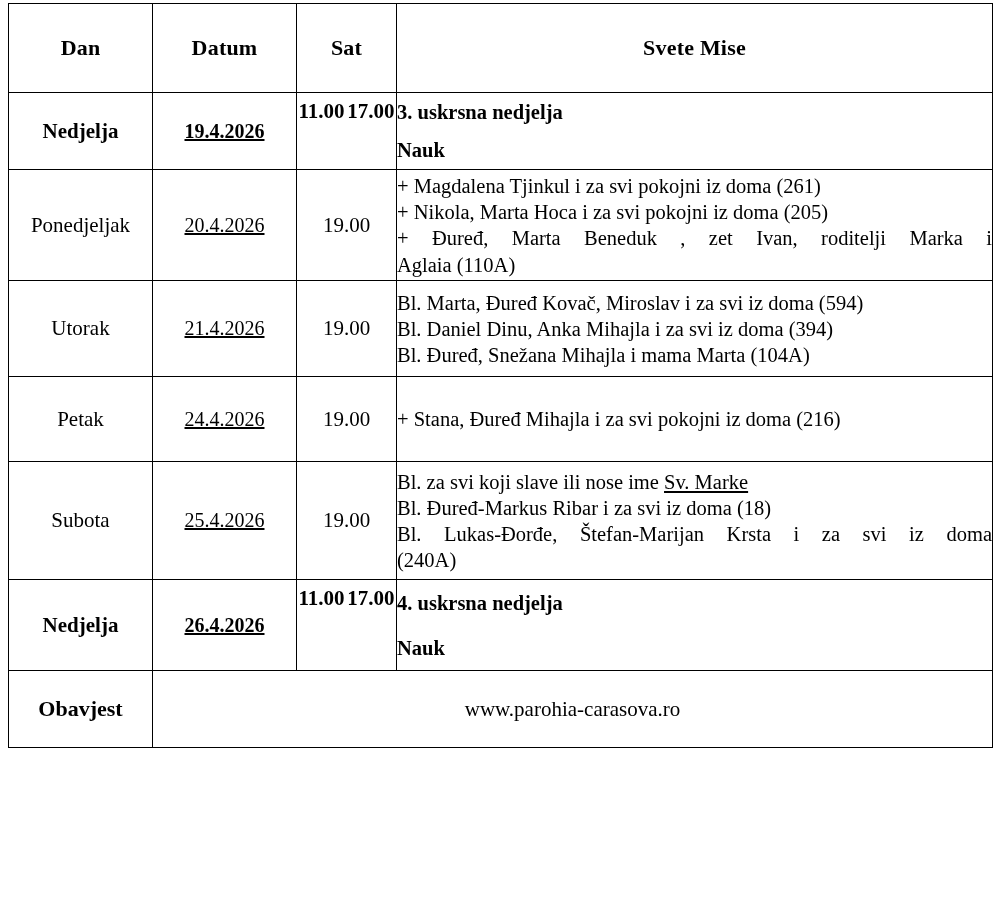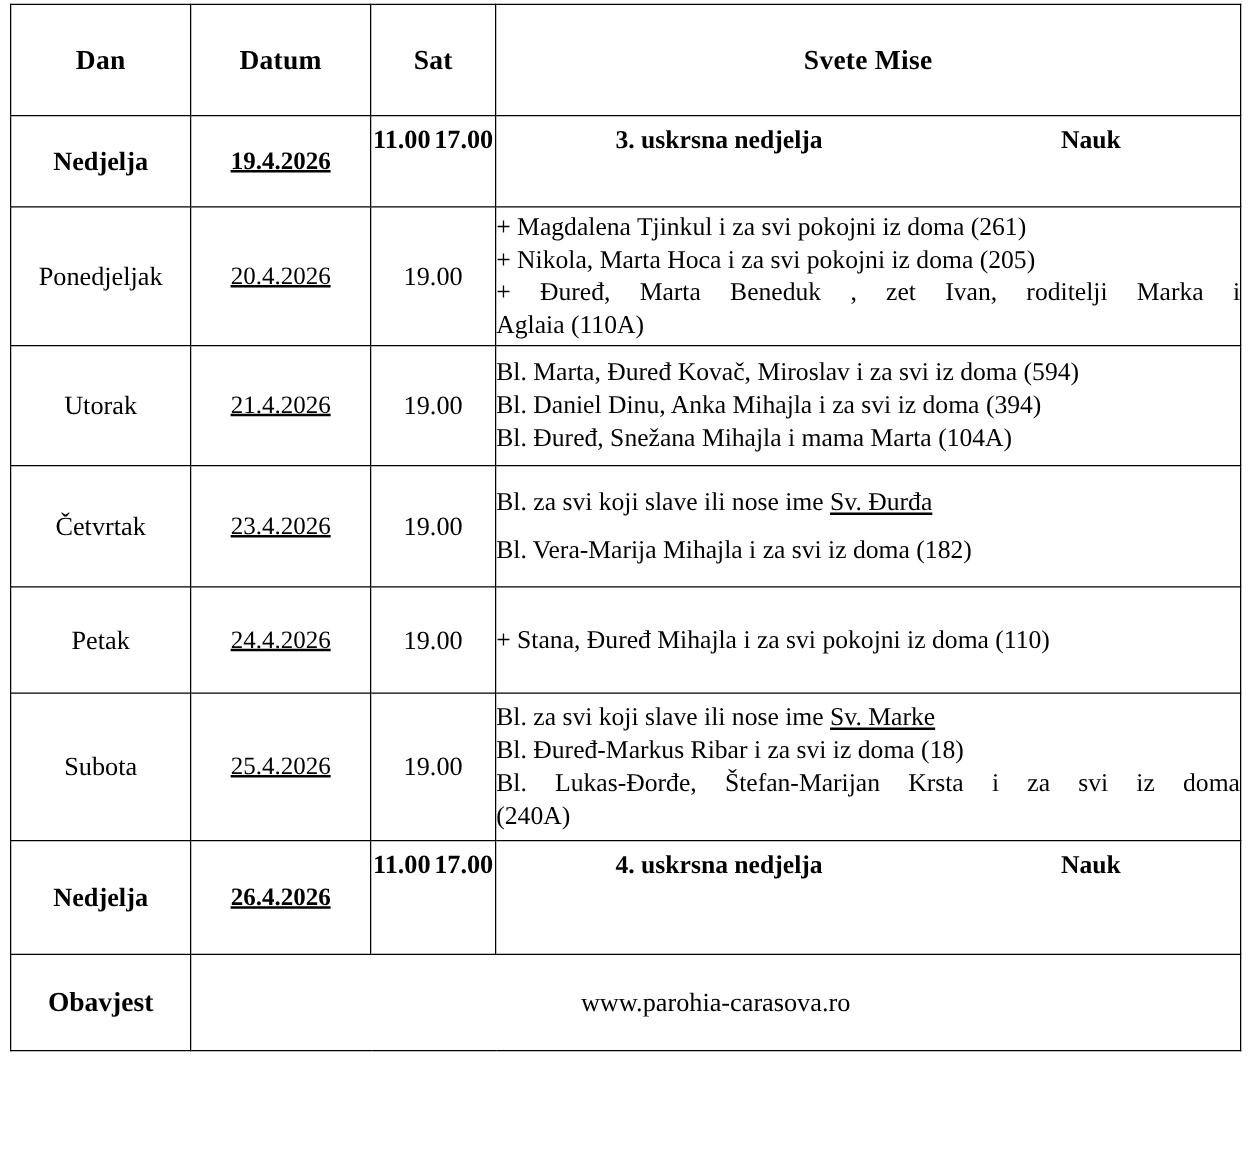--- a/index.html
+++ b/index.html
@@ -94,21 +94,21 @@
     flex-direction: row;
     justify-content: space-around;
     height: 100%;
   }
   .time-stack span {
     display: block;
     padding: 6px 0;
   }
   .mise-stack {
     display: flex;
-    flex-direction: row;
+    flex-direction: column;
     justify-content: space-around;
     height: 100%;
   }
   .mise-stack span {
     display: block;
     padding: 6px 0;
   }
   .row-sunday td { height: 72px; }
   .row-mon td { height: 110px; }
   .row-tue td { height: 95px; }
@@ -183,36 +183,27 @@
         <td class="cell-date">21.4.2026</td>
         <td class="cell-time">19.00</td>
         <td class="cell-mise">
           <span class="line">Bl. Marta, Đuređ Kovač, Miroslav i za svi iz doma (594)</span>
           <span class="line">Bl. Daniel Dinu, Anka Mihajla i za svi iz doma (394)</span>
           <span class="line">Bl. Đuređ, Snežana Mihajla i mama Marta (104A)</span>
         </td>
       </tr>
 
 
-      <tr class="row-thu">
-        <td class="cell-day">Četvrtak</td>
-        <td class="cell-date">23.4.2026</td>
-        <td class="cell-time">19.00</td>
-        <td class="cell-mise">
-          <span class="line spaced">Bl. za svi koji slave ili nose ime <u>Sv. Đurđa</u></span>
-          <span class="line">Bl. Vera-Marija Mihajla i za svi iz doma (182)</span>
-        </td>
-      </tr>
 
       <tr class="row-fri">
         <td class="cell-day">Petak</td>
         <td class="cell-date">24.4.2026</td>
         <td class="cell-time">19.00</td>
         <td class="cell-mise">
-          <span class="line">+ Stana, Đuređ Mihajla i za svi pokojni iz doma (110)</span>
+          <span class="line">+ Stana, Đuređ Mihajla i za svi pokojni iz doma (216)</span>
         </td>
       </tr>
 
       <tr class="row-sat">
         <td class="cell-day">Subota</td>
         <td class="cell-date">25.4.2026</td>
         <td class="cell-time">19.00</td>
         <td class="cell-mise">
           <span class="line">Bl. za svi koji slave ili nose ime <u>Sv. Marke</u></span>
           <span class="line">Bl. Đuređ-Markus Ribar i za svi iz doma (18)</span>

